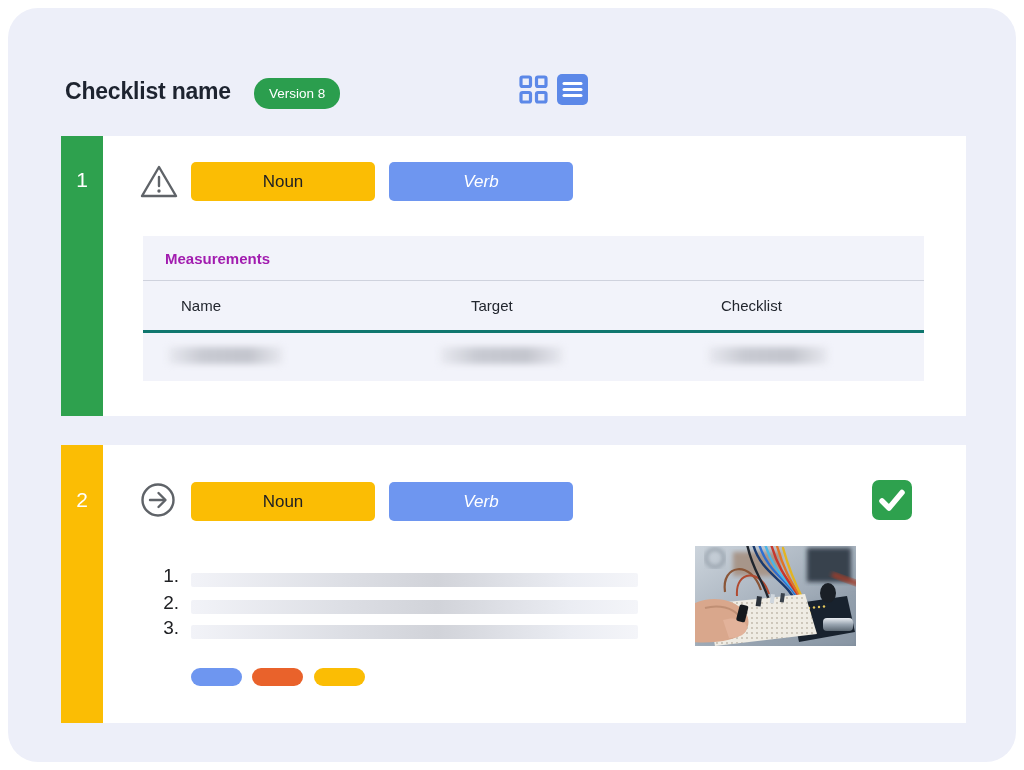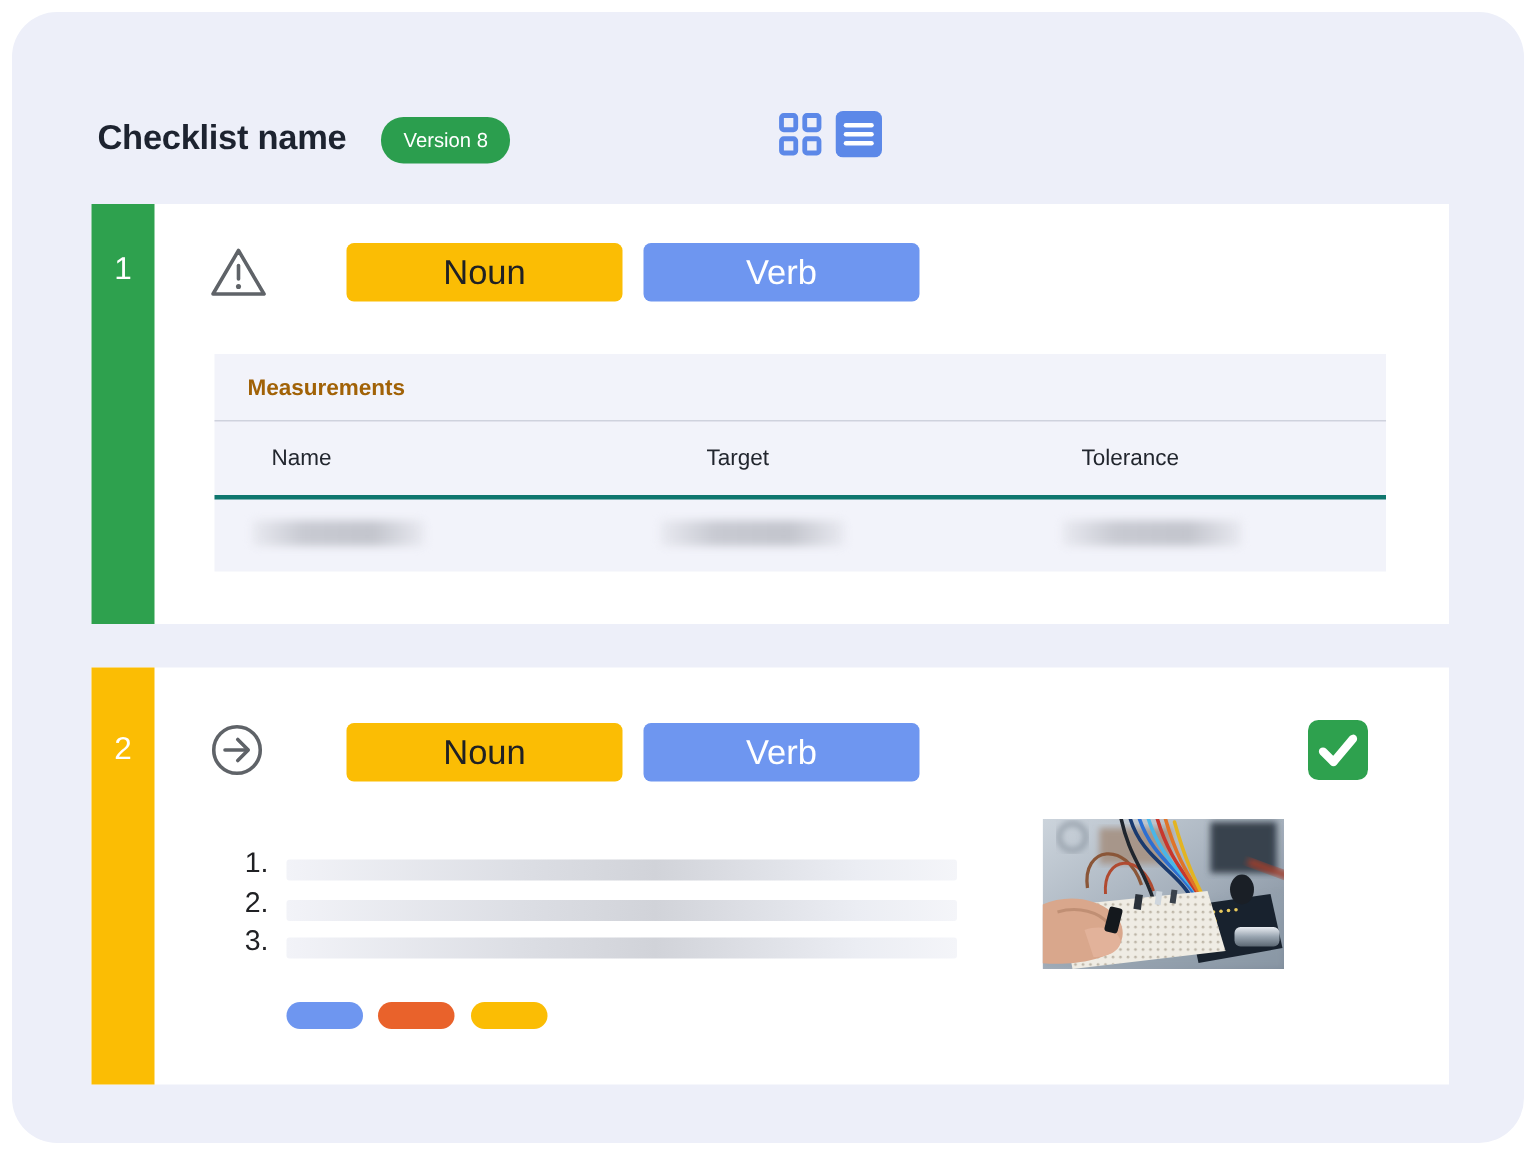--- a/index.html
+++ b/index.html
@@ -27,33 +27,33 @@
   .num-bar.green { background:#2EA14E; }
   .num-bar.yellow { background:#FBBD04; }
   .num-bar span { display:block; margin-top:32px; }
   .step2 .num-bar span { margin-top:43px; }
 
   .status-icon { position:absolute; left:78px; }
   .step1 .status-icon { top:25px; width:40px; height:40px; }
   .step2 .status-icon { top:36px; width:38px; height:38px; }
 
   .btn { position:absolute; width:184px; height:39px; border:none; border-radius:5px;
-         font-size:23px; font-family:"Liberation Sans", sans-serif; cursor:pointer;
-         display:flex; align-items:center; justify-content:center;margin-left:40px; }
+         font-size:17px; font-family:"Liberation Sans", sans-serif; cursor:pointer;
+         display:flex; align-items:center; justify-content:center; }
   .btn.noun { left:130px; background:#FBBD04; color:#202124; font-weight:500; }
-  .btn.verb { left:328px; background:#6E96F0; color:#ffffff; }
+  .btn.verb { left:328px; background:#6E96F0; color:#ffffff;font-style:italic; }
   .step1 .btn { top:26px; } .step2 .btn { top:37px; }
 
   
   .mtable { position:absolute; left:82px; top:100px; width:781px; height:145px;
             background:#F2F3FA; }
   .mtable .trow { position:relative; width:100%; }
   .mtable .t-title { height:45px; border-bottom:1px solid #cfd2dd;
                      display:flex; align-items:center; padding-left:22px;
-                     font-size:15px; font-weight:700; color:#a16207; }
+                     font-size:15px; font-weight:700; color:#a21caf; }
   .mtable .t-heads { height:52px; border-bottom:3px solid #0f766e; }
   .mtable .t-heads span { position:absolute; top:16px; font-size:15px; color:#22262e; }
   .col-name { left:38px; } .col-target { left:328px; } .col-tolerance { left:578px; }
   .mtable .t-data { height:48px; }
   .ph-bar { position:absolute; top:14px; height:17px; border-radius:3px;
             background:linear-gradient(90deg,#e9eaf1,#c8cad2 30%,#c3c5cd 70%,#e9eaf1);
             filter:blur(3px); }
   .ph1 { left:25px;  width:115px; }
   .ph2 { left:297px; width:123px; }
   .ph3 { left:565px; width:120px; }
@@ -117,21 +117,21 @@
       </div>
 
       <button class="btn noun">Noun</button>
       <button class="btn verb">Verb</button>
 
       <div class="mtable">
         <div class="trow t-title">Measurements</div>
         <div class="trow t-heads">
           <span class="col-name">Name</span>
           <span class="col-target">Target</span>
-          <span class="col-tolerance">Tolerance</span>
+          <span class="col-tolerance">Checklist</span>
         </div>
         <div class="trow t-data">
           <div class="ph-bar ph1"></div>
           <div class="ph-bar ph2"></div>
           <div class="ph-bar ph3"></div>
         </div>
       </div>
     </div>
 
     <div class="step step2">

